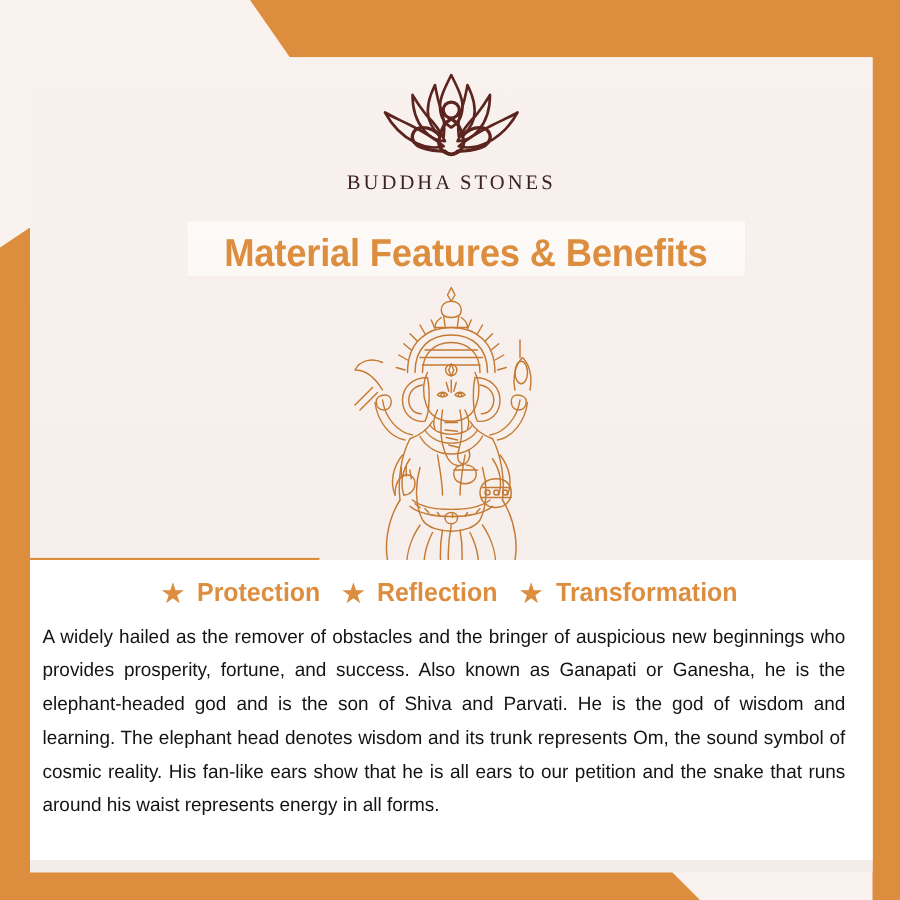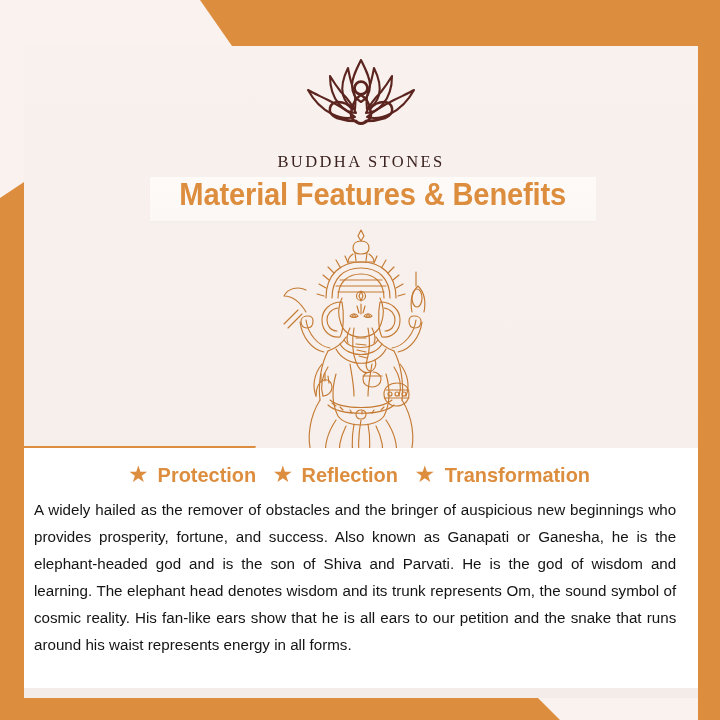--- a/index.html
+++ b/index.html
@@ -61,39 +61,39 @@
   .logo-wrap {
     position: absolute;
     left: 0; right: 0;
     top: 8px;
     display: flex;
     flex-direction: column;
     align-items: center;
   }
   .logo-mark { width: 150px; height: 78px; display: block; }
   .logo-text {
-    margin-top: 20px;
+    margin-top: 4px;
     font-family: "Liberation Serif", serif;
     font-size: 16.5px;
     letter-spacing: 2.4px;
     color: #3a2220;
     font-weight: 400;
   }
 
   
   .title-band {
     position: absolute;
     left: 126px;
     top: 131px;
     width: 446px;
     height: 44px;
     background: linear-gradient(180deg,#fdfaf8 0%, #fcf8f6 100%);
     box-shadow: 0 1px 2px rgba(0,0,0,0.025);
     display: flex;
-    align-items: flex-start;
+    align-items: flex-end;
     justify-content: center;
   }
   .title-text {
     font-family: "Liberation Sans Narrow", "Liberation Sans", sans-serif;
     font-weight: bold;
     font-size: 31px;
     color: #dd8d3e;
     letter-spacing: -0.2px;
     transform: scaleX(0.94);
     white-space: nowrap;

